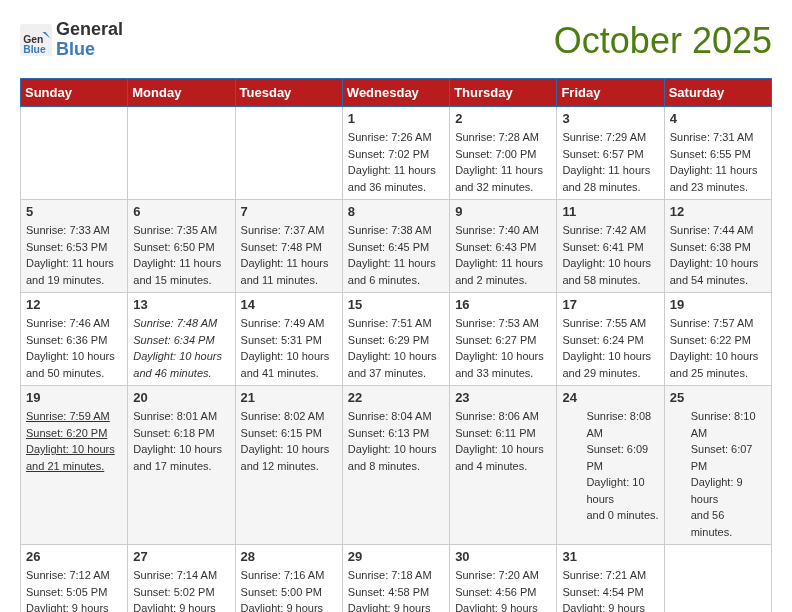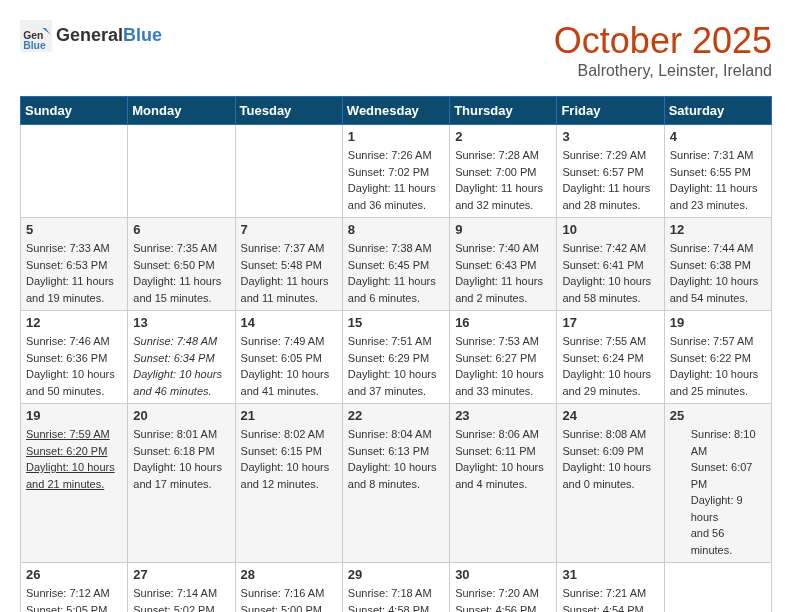--- a/index.html
+++ b/index.html
@@ -15,21 +15,21 @@
       justify-content: space-between;
       align-items: flex-start;
       margin-bottom: 16px;
     }
     .logo {
       display: flex;
       align-items: center;
     }
     .logo-text {
       display: flex;
-      flex-direction: row;
+      flex-direction: column;
       line-height: 1.1;
     }
     .logo-general {
       font-size: 18px;
       font-weight: bold;
       color: #333;
     }
     .logo-blue {
       font-size: 18px;
       font-weight: bold;
@@ -39,33 +39,33 @@
       width: 32px;
       height: 32px;
       margin-right: 4px;
     }
     .title-area {
       text-align: right;
     }
     .month-title {
       font-size: 36px;
       font-weight: normal;
-      color: #c2410c;
+      color: #4d7c0f;
     }
     .subtitle {
       font-size: 16px;
       color: #555;
     }
     table {
       width: 100%;
       border-collapse: collapse;
       table-layout: fixed;
     }
     thead tr th {
-      background-color: #0c4a6e;
+      background-color: #b91c1c;
       color: #fff;
       padding: 6px 4px;
       font-size: 13px;
       font-weight: bold;
       text-align: left;
       border: 1px solid #2a6aaf;
     }
     tbody tr td {
       border: 1px solid #ccc;
       vertical-align: top;
@@ -101,21 +101,20 @@
       <text x="4" y="36" font-size="13" font-weight="bold" fill="#3a7bbf">Blue</text>
       <polygon points="28,10 38,18 32,10" fill="#3a7bbf"></polygon>
     </svg>
     <div class="logo-text">
       <span class="logo-general">General</span>
       <span class="logo-blue">Blue</span>
     </div>
   </div>
   <div class="title-area">
     <div class="month-title">October 2025</div>
-    <div class="subtitle">Balrothery, Leinster, Ireland</div>
   </div>
 </div>
 
 <table>
   <thead>
     <tr>
     <th>Sunday</th>
         <th>Monday</th>
         <th>Tuesday</th>
         <th>Wednesday</th>
@@ -169,40 +168,40 @@
         <td>
           <span class="day-number">6</span>
           <div class="day-info" style="white-space: pre-line;">Sunrise: 7:35 AM
 Sunset: 6:50 PM
 Daylight: 11 hours
 and 15 minutes.</div>
         </td>
         <td>
           <span class="day-number">7</span>
           <div class="day-info" style="white-space: pre-line;">Sunrise: 7:37 AM
-Sunset: 5:48 PM
+Sunset: 7:48 PM
 Daylight: 11 hours
 and 11 minutes.</div>
         </td>
         <td>
           <span class="day-number">8</span>
           <div class="day-info" style="white-space: pre-line;">Sunrise: 7:38 AM
 Sunset: 6:45 PM
 Daylight: 11 hours
 and 6 minutes.</div>
         </td>
         <td>
           <span class="day-number">9</span>
           <div class="day-info" style="white-space: pre-line;">Sunrise: 7:40 AM
 Sunset: 6:43 PM
 Daylight: 11 hours
 and 2 minutes.</div>
         </td>
         <td>
-          <span class="day-number">10</span>
+          <span class="day-number">11</span>
           <div class="day-info" style="white-space: pre-line;">Sunrise: 7:42 AM
 Sunset: 6:41 PM
 Daylight: 10 hours
 and 58 minutes.</div>
         </td>
         <td>
           <span class="day-number">12</span>
           <div class="day-info" style="white-space: pre-line;">Sunrise: 7:44 AM
 Sunset: 6:38 PM
 Daylight: 10 hours
@@ -220,21 +219,21 @@
         <td>
           <span class="day-number">13</span>
           <div class="day-info" style="white-space: pre-line; font-style: italic;">Sunrise: 7:48 AM
 Sunset: 6:34 PM
 Daylight: 10 hours
 and 46 minutes.</div>
         </td>
         <td>
           <span class="day-number">14</span>
           <div class="day-info" style="white-space: pre-line;">Sunrise: 7:49 AM
-Sunset: 6:05 PM
+Sunset: 5:31 PM
 Daylight: 10 hours
 and 41 minutes.</div>
         </td>
         <td>
           <span class="day-number">15</span>
           <div class="day-info" style="white-space: pre-line;">Sunrise: 7:51 AM
 Sunset: 6:29 PM
 Daylight: 10 hours
 and 37 minutes.</div>
         </td>
@@ -291,21 +290,21 @@
         </td>
         <td>
           <span class="day-number">23</span>
           <div class="day-info" style="white-space: pre-line;">Sunrise: 8:06 AM
 Sunset: 6:11 PM
 Daylight: 10 hours
 and 4 minutes.</div>
         </td>
         <td>
           <span class="day-number">24</span>
-          <div class="day-info" style="white-space: pre-line;">Sunrise: 8:08 AM
+          <div class="day-info" style="white-space: pre-line; margin-left: 24px;">Sunrise: 8:08 AM
 Sunset: 6:09 PM
 Daylight: 10 hours
 and 0 minutes.</div>
         </td>
         <td>
           <span class="day-number">25</span>
           <div class="day-info" style="white-space: pre-line; margin-left: 21px;">Sunrise: 8:10 AM
 Sunset: 6:07 PM
 Daylight: 9 hours
 and 56 minutes.</div>

